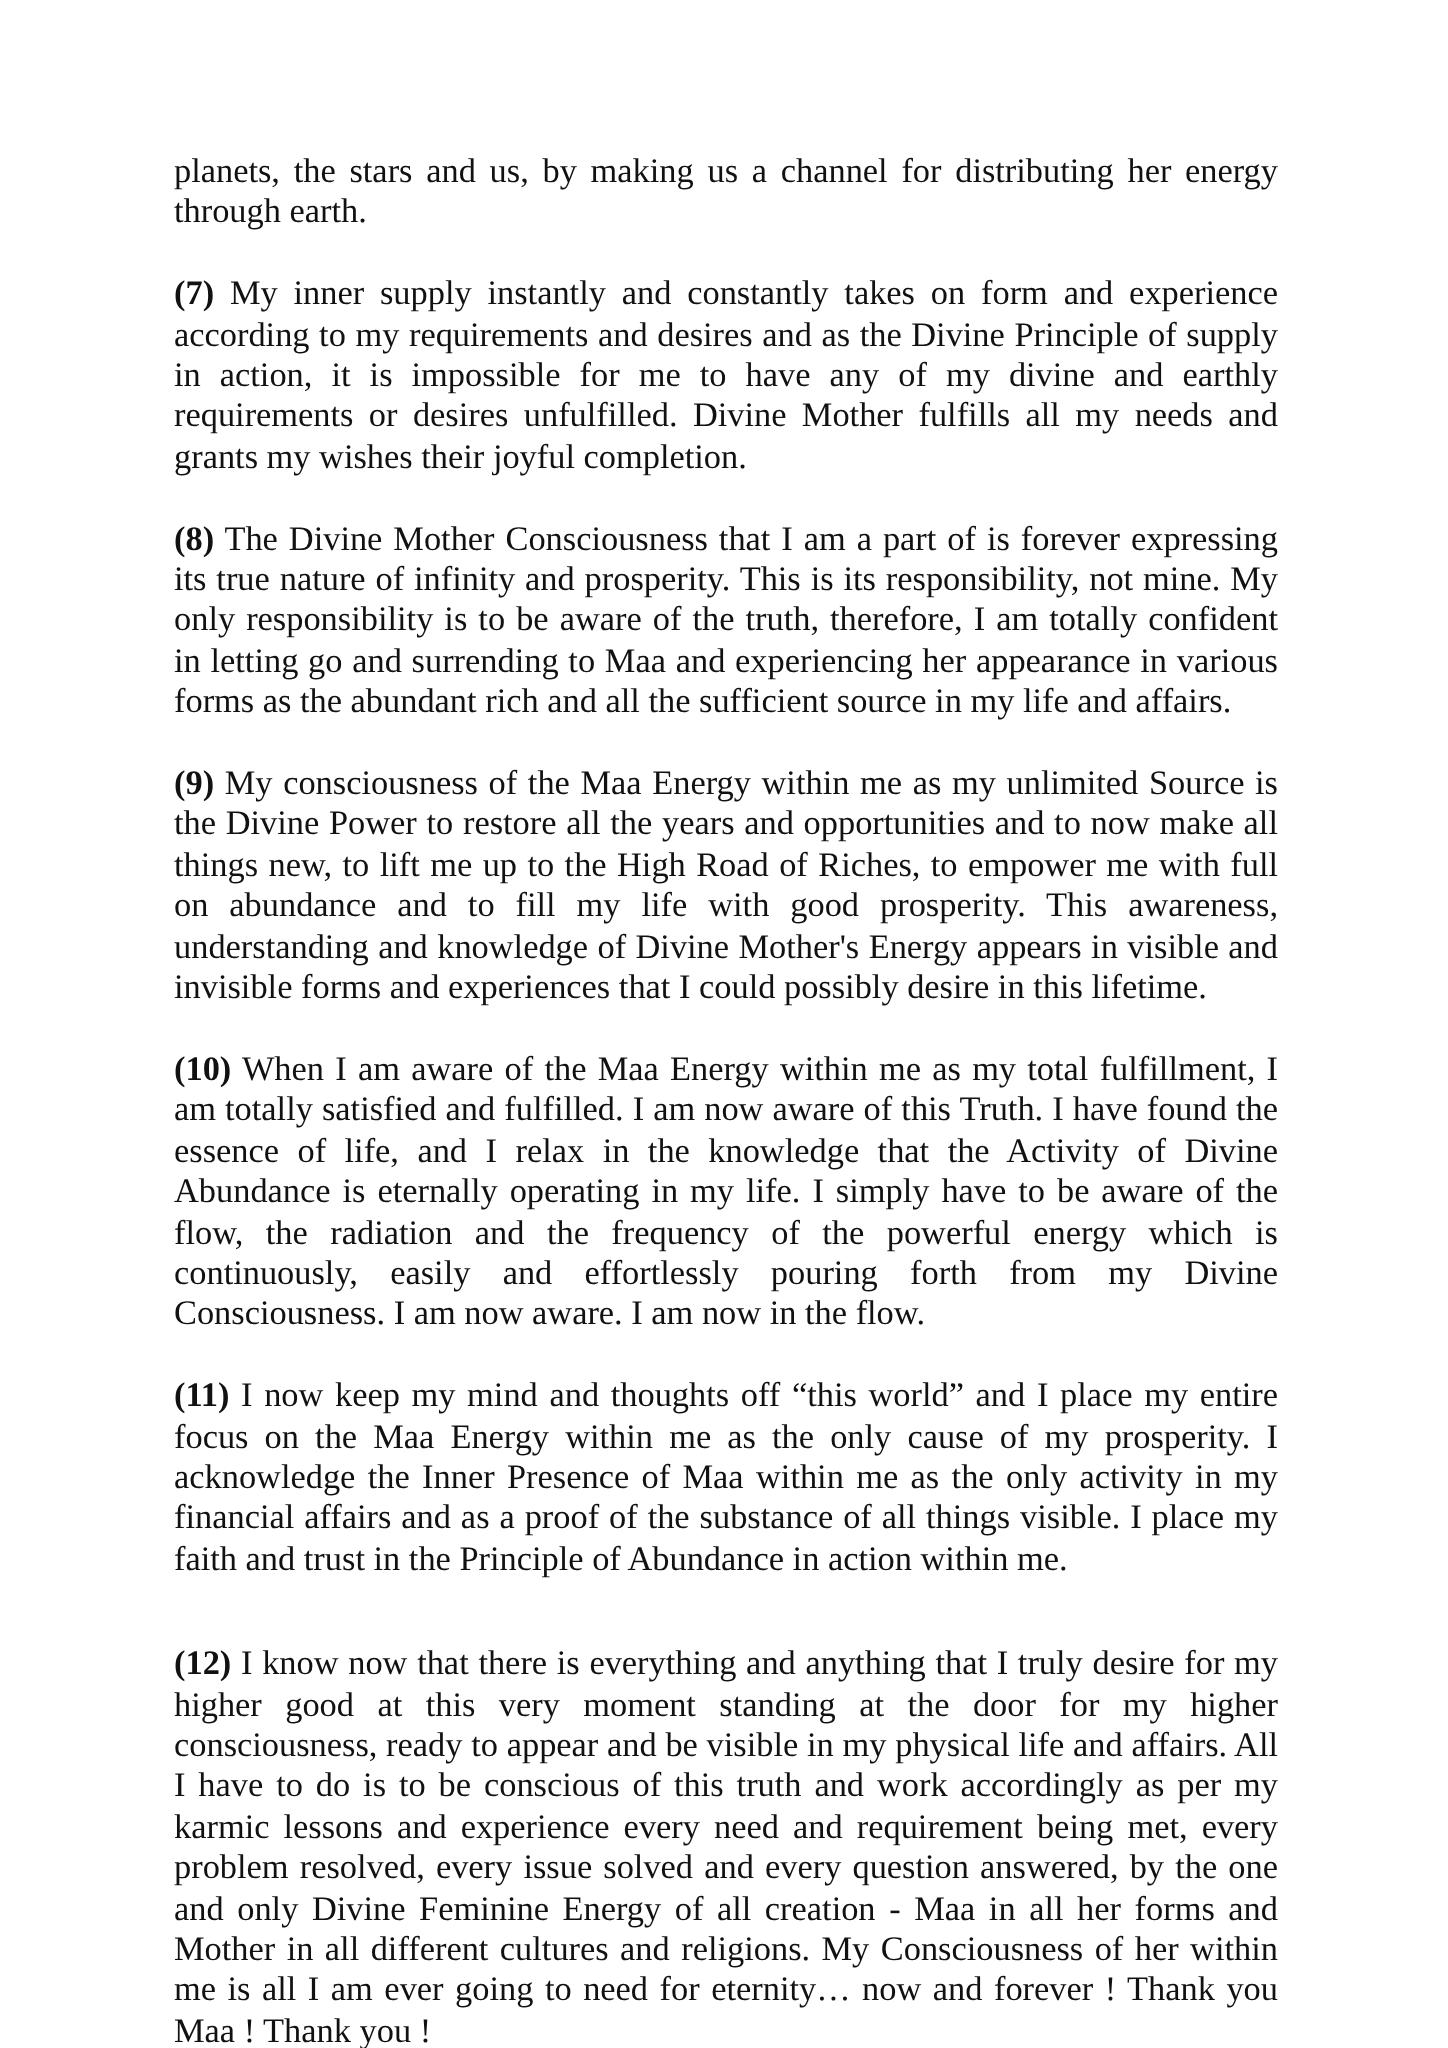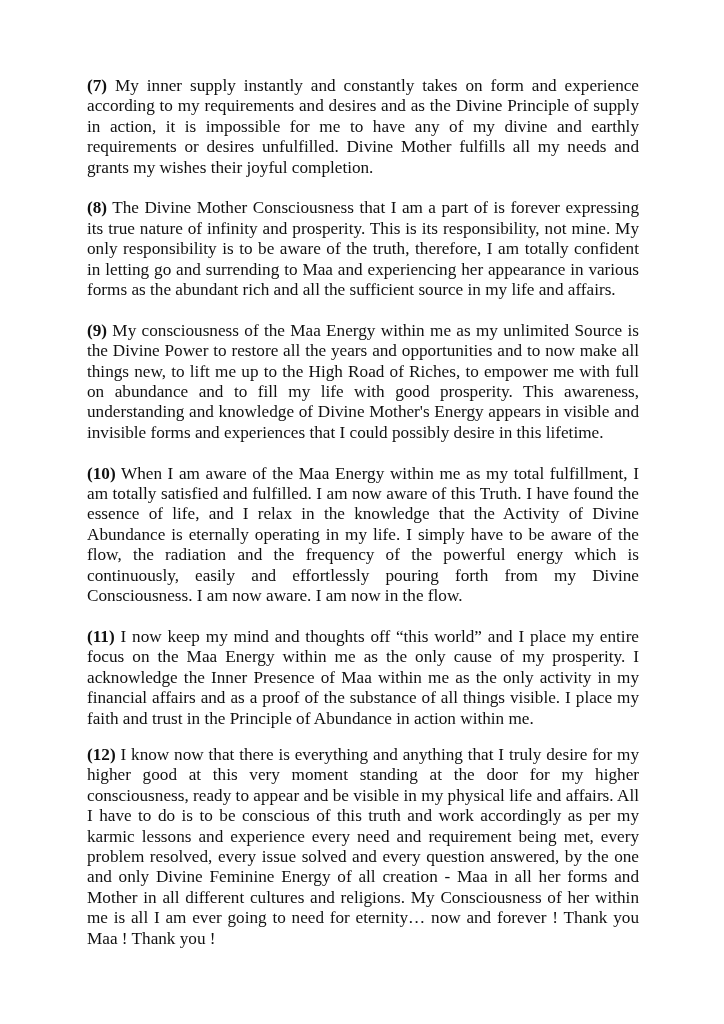--- a/index.html
+++ b/index.html
@@ -21,30 +21,33 @@
       font-family: "Liberation Serif", serif;
       font-size: 17.2px;
       line-height: 20.4px;
       color: #111111;
       text-align: justify;
     }
     .para {
       margin: 0 0 20.4px 0;
     }
     .para.tight {
-      margin-bottom: 16px;
+      margin-bottom: 32px;
     }
     .num {
       font-weight: bold;
     }
   </style>
 </head>
 <body>
 
 <div class="page">
+  <p class="para">
+    <span class="num"></span><span>planets, the stars and us, by making us a channel for distributing her energy through earth.</span>
+  </p>
   <p class="para">
     <span class="num">(7)</span><span> My inner supply instantly and constantly takes on form and experience according to my requirements and desires and as the Divine Principle of supply in action, it is impossible for me to have any of my divine and earthly requirements or desires unfulfilled. Divine Mother fulfills all my needs and grants my wishes their joyful completion.</span>
   </p>
   <p class="para">
     <span class="num">(8)</span><span> The Divine Mother Consciousness that I am a part of is forever expressing its true nature of infinity and prosperity. This is its responsibility, not mine. My only responsibility is to be aware of the truth, therefore, I am totally confident in letting go and surrending to Maa and experiencing her appearance in various forms as the abundant rich and all the sufficient source in my life and affairs.</span>
   </p>
   <p class="para">
     <span class="num">(9)</span><span> My consciousness of the Maa Energy within me as my unlimited Source is the Divine Power to restore all the years and opportunities and to now make all things new, to lift me up to the High Road of Riches, to empower me with full on abundance and to fill my life with good prosperity. This awareness, understanding and knowledge of Divine Mother's Energy appears in visible and invisible forms and experiences that I could possibly desire in this lifetime.</span>
   </p>
   <p class="para">

